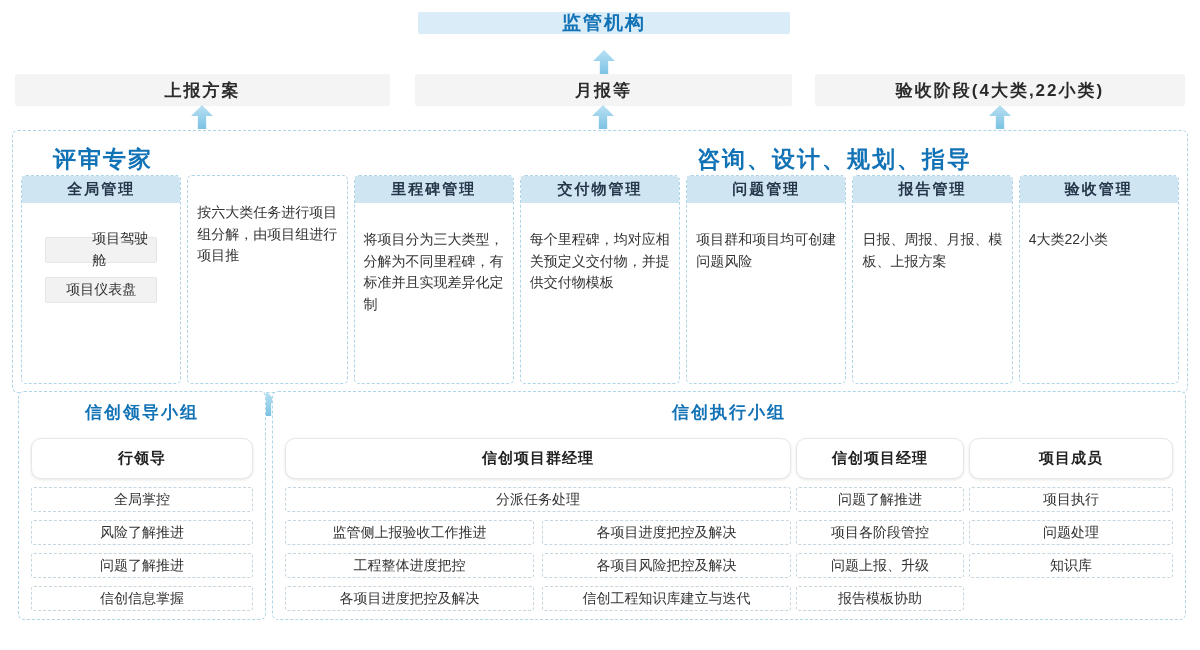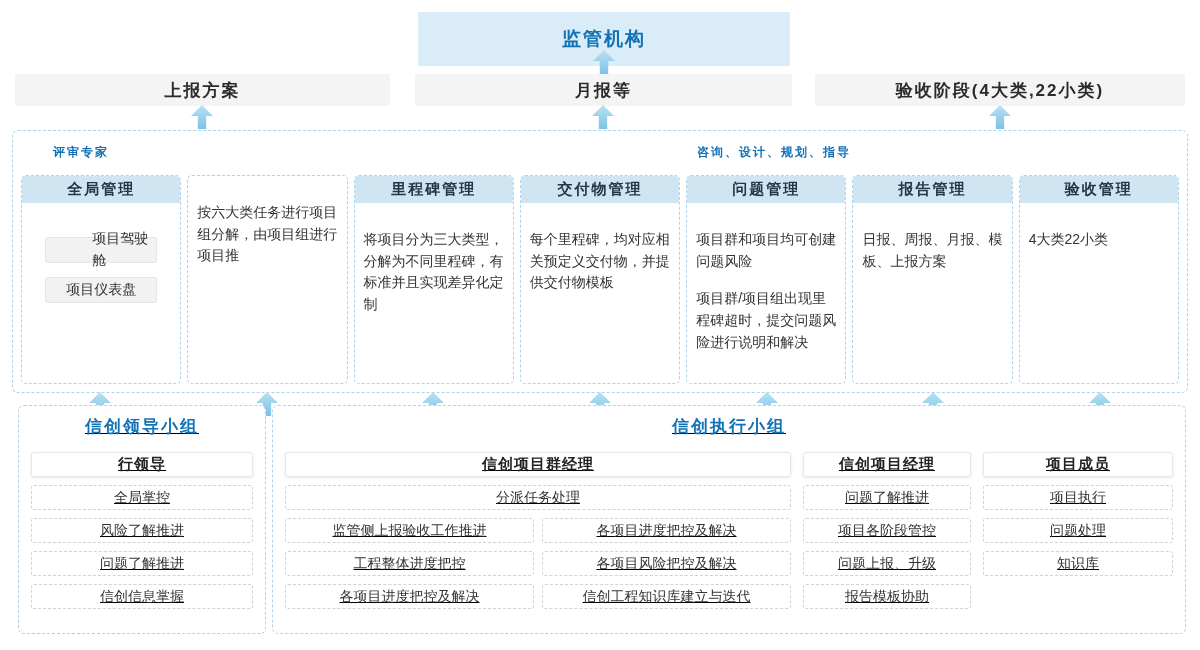--- a/index.html
+++ b/index.html
@@ -1,62 +1,62 @@
 <!DOCTYPE html>
 <html><head>
 <meta charset="utf-8">
 <style>
   * { margin:0; padding:0; box-sizing:border-box; }
   html,body { background:#ffffff; }
   body { font-family:"Liberation Sans", sans-serif; }
   .canvas { position:relative; width:1200px; height:650px; background:#ffffff; overflow:hidden; }
 
   
-  .regulator { position:absolute; left:418px; top:12px; width:372px; height:54px;
+  .regulator { position:absolute; left:418px; top:12px; width:372px; height:22px;
     background:#d9ecf7; border-radius:2px; display:flex; align-items:center; justify-content:center;
     font-size:19px; font-weight:bold; color:#1272b6; letter-spacing:2px; }
 
   
   .gray-box { position:absolute; top:74px; height:32px; background:#f4f4f4; border-radius:2px;
     display:flex; align-items:center; justify-content:center; font-size:17px; font-weight:bold;
     color:#2b2b2b; letter-spacing:2px; }
 
   
   .arrow { position:absolute; width:22px; height:24px;
     background:linear-gradient(180deg,#b9e1f3 0%,#7cc2e4 100%);
     clip-path:polygon(50% 0, 100% 46%, 69% 46%, 69% 100%, 31% 100%, 31% 46%, 0 46%); }
 
   
   .platform { position:absolute; left:12px; top:130px; width:1176px; height:263px;
     border:1px dashed #aed4e8; border-radius:6px; background:#ffffff; }
-  .platform-header { position:absolute; top:13px; font-size:12px; font-weight:bold;
+  .platform-header { position:absolute; top:13px; font-size:23px; font-weight:bold;
     color:#1272b6; letter-spacing:2px; }
   .cols { position:absolute; left:8px; right:8px; top:44px; bottom:8px; display:flex; gap:6px; }
   .col { flex:1; border:1px dashed #aed4e8; border-radius:5px; background:#ffffff; overflow:hidden; }
   .col-header { height:27px; background:#cfe6f2; display:flex; align-items:center; justify-content:center;
     font-size:15px; font-weight:bold; color:#25364a; letter-spacing:2px; }
   .col-body { padding:10px 9px; font-size:14px; color:#333333; line-height:1.55; text-align:left; }
   .col-body p { margin:16px 0 13px; }
   .mini-box { width:112px; height:26px; margin:0 auto; background:#f2f2f2; border:1px solid #e6e6e6;
     border-radius:2px; display:flex; align-items:center; justify-content:center; font-size:14px; color:#333; }
   .mini-box.first { margin-top:24px;padding-left:46px; }
   .mini-box + .mini-box { margin-top:14px; }
 
   
-  .bottom-box { position:absolute; top:405px; height:229px; border:1px dashed #aed4e8;
-    border-radius:6px; background:#ffffff; padding:8px 12px;text-decoration:underline; }
+  .bottom-box { position:absolute; top:391px; height:229px; border:1px dashed #aed4e8;
+    border-radius:6px; background:#ffffff; padding:8px 12px; }
   .bottom-title { height:24px; display:flex; align-items:center; justify-content:center;
     font-size:17px; font-weight:bold; color:#1272b6; letter-spacing:2px; margin-bottom:14px; }
-  .role-header { height:25px; background:#ffffff; border:1px solid #e7e7e7; border-radius:3px;
+  .role-header { height:41px; background:#ffffff; border:1px solid #e7e7e7; border-radius:10px;
     box-shadow:0 1px 3px rgba(0,0,0,.10); display:flex; align-items:center; justify-content:center;
     font-size:15px; font-weight:bold; color:#222222; letter-spacing:1px; }
   .cell { height:25px; background:#ffffff; border:1px dashed #c6d5de; border-radius:3px;
     display:flex; align-items:center; justify-content:center; font-size:14px; color:#333333; }
   .vstack { display:flex; flex-direction:column; gap:8px; }
-  .exec-cols { display:flex; gap:12px; justify-content:space-between; }
+  .exec-cols { display:flex; gap:5px; justify-content:space-between; }
   .pair { display:flex; gap:8px; }
   .pair > .cell { flex:1; }
 </style>
 </head>
 <body>
 
 <div class="canvas">
 
   <div class="regulator">
     <span>监管机构</span>
@@ -109,21 +109,20 @@
         <div class="col-header">交付物管理</div>
         <div class="col-body">
           <p>每个里程碑，均对应相关预定义交付物，并提供交付物模板</p>
         </div>
       </div>
 
       <div class="col">
         <div class="col-header">问题管理</div>
         <div class="col-body">
           <p>项目群和项目均可创建问题风险</p>
-          <p>项目群/项目组出现里程碑超时，提交问题风险进行说明和解决</p>
         </div>
       </div>
 
       <div class="col">
         <div class="col-header">报告管理</div>
         <div class="col-body">
           <p>日报、周报、月报、模板、上报方案</p>
         </div>
       </div>
 

